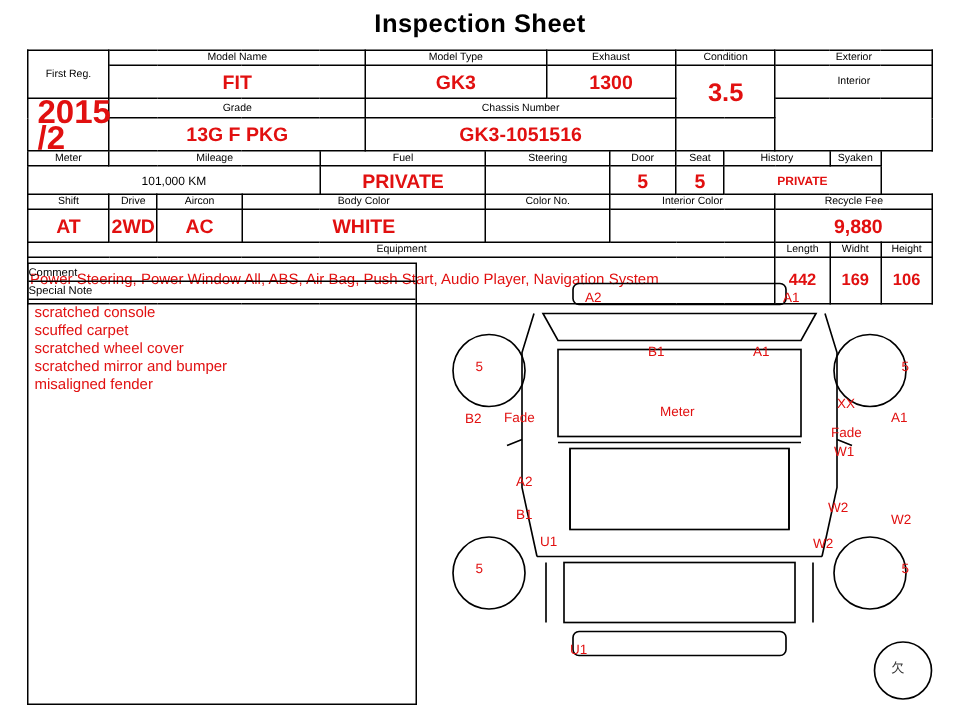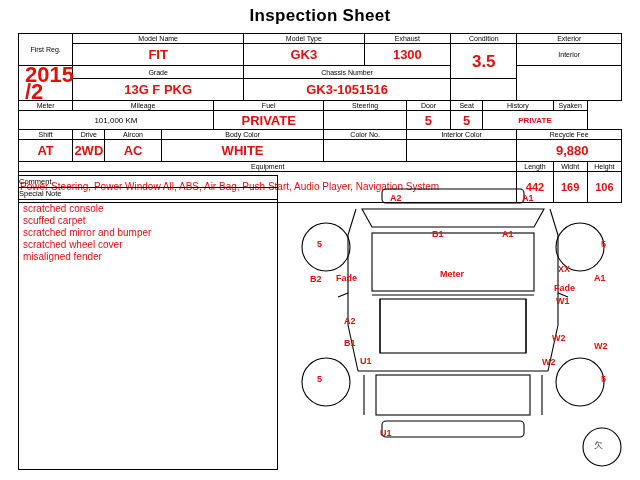--- a/index.html
+++ b/index.html
@@ -16,21 +16,21 @@
   .top-table{width:604px;table-layout:fixed;}
   .eq-text{font-size:10px;text-align:left;padding:2px 1px;line-height:12px;}
   
   .lower{position:absolute;left:18px;top:175px;width:604px;height:295px;}
   .leftbox{position:absolute;left:0;top:0;width:260px;height:295px;border:1px solid #000;box-sizing:border-box;}
   .cmt-head{border-bottom:1px solid #000;font-size:7.5px;text-align:left;line-height:11px;}
   .cmt-body{height:142px;font-size:10px;color:#e11010;padding:3px 4px;line-height:13px;box-sizing:border-box;border-bottom:1px solid #000;}
   .note-head{border-bottom:1px solid #000;font-size:7.5px;text-align:left;line-height:11px;}
   .note-body{font-size:10px;color:#e11010;padding:3px 4px;line-height:12px;}
   .diagram{position:absolute;left:266px;top:0;width:338px;height:295px;}
-  .dg-label{position:absolute;font-size:9px;color:#e11010;font-weight:bold;}
+  .dg-label{position:absolute;font-size:9px;color:#e11010;font-weight:normal;}
   .dg-dark{position:absolute;font-size:9px;color:#333;}
   svg{display:block;}
 </style>
 </head>
 <body>
 
 <div class="sheet">
 
   <div class="title">Inspection Sheet</div>
 
@@ -144,22 +144,22 @@
   </div>
 
   <div class="lower">
 
     <div class="leftbox">
       <div class="cmt-head">Comment</div>
       <div class="note-head">Special Note</div>
       <div class="note-body">
         <div>scratched console</div>
         <div>scuffed carpet</div>
+        <div>scratched wheel cover</div>
         <div>scratched mirror and bumper</div>
-        <div>scratched wheel cover</div>
         <div>misaligned fender</div>
       </div>
     </div>
 
     <div class="diagram">
       <svg width="338" height="295" viewBox="0 0 338 295">
         <g fill="none" stroke="#000" stroke-width="1.1">
 
           <rect x="98" y="14" width="142" height="14" rx="4"></rect>
 

